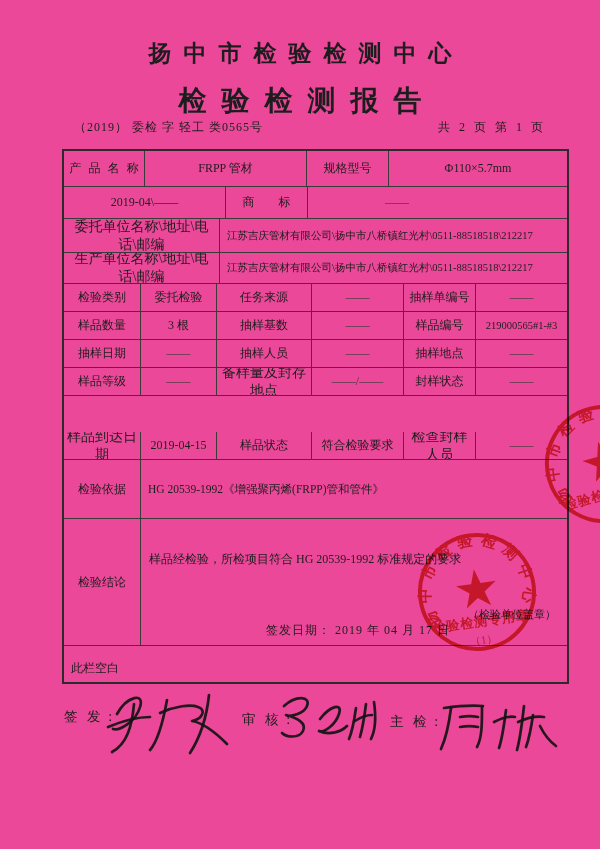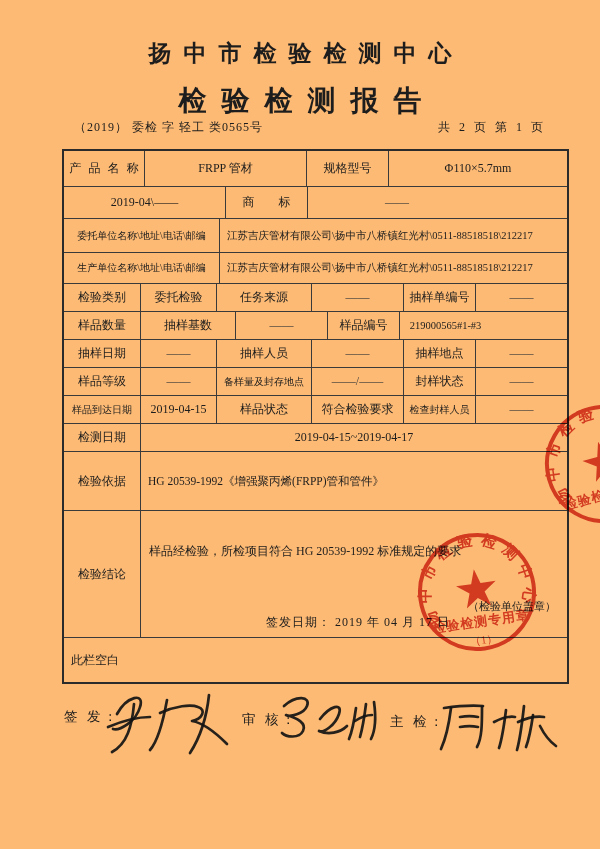--- a/index.html
+++ b/index.html
@@ -1,18 +1,18 @@
 <!DOCTYPE html>
 <html><head>
 <meta charset="utf-8">
 <style>
   html,body { margin:0; padding:0; background:#ffffff; }
   .page {
     position:relative; width:600px; height:849px; overflow:hidden;
-    background:#fdba74; color:#1d1d1d;
+    background:#ec4899; color:#1d1d1d;
     font-family:"Liberation Serif","DejaVu Serif",serif;
   }
   .abs { position:absolute; }
   .org-name {
     top:38px; left:0; width:100%; text-align:center;
     font-size:23px; font-weight:bold; letter-spacing:12px; text-indent:12px;
   }
   .report-title {
     top:82px; left:0; width:100%; text-align:center;
     font-size:28px; font-weight:bold; letter-spacing:15px; text-indent:15px;
@@ -27,21 +27,21 @@
   .row { display:flex; border-bottom:1px solid #3a3a3a; box-sizing:border-box; }
   .row:last-child { border-bottom:none; }
   .cell {
     box-sizing:border-box; border-right:1px solid #3a3a3a;
     display:flex; align-items:center; justify-content:center;
     font-size:12px; text-align:center; padding:1px 3px; overflow:hidden;
   }
   .cell:last-child { border-right:none; }
   .cell.left { justify-content:flex-start; text-align:left; padding-left:7px; }
   .cell.small { font-size:10.5px; }
-  .cell.med { font-size:10px; }
+  .cell.med { font-size:14px; }
   .dash { color:#3c3c3c; }
 
   .concl-cell { position:relative; display:block; }
   .concl-text { position:absolute; left:8px; top:32px; font-size:12px; }
   .seal-note  { position:absolute; left:327px; top:88px; font-size:11px; }
   .issue-line { position:absolute; left:125px; top:103px; font-size:12px; letter-spacing:1px; }
 
   .sign-label { font-size:13.5px; letter-spacing:3px; }
   .sig-svg path { fill:none; stroke:#141414; stroke-width:2.7; stroke-linecap:round; stroke-linejoin:round; opacity:.92; }
 
@@ -92,20 +92,21 @@
       <div class="cell" style="width:77px;">检验类别</div>
       <div class="cell" style="width:76px;">委托检验</div>
       <div class="cell" style="width:95px;">任务来源</div>
       <div class="cell dash" style="width:92px;">——</div>
       <div class="cell" style="width:72px;">抽样单编号</div>
       <div class="cell dash" style="width:91px;">——</div>
     </div>
 
     <div class="row" style="height:28px;">
       <div class="cell" style="width:77px;">样品数量</div>
+      <div class="cell" style="width:76px;">3 根</div>
       <div class="cell" style="width:95px;">抽样基数</div>
       <div class="cell dash" style="width:92px;">——</div>
       <div class="cell" style="width:72px;">样品编号</div>
       <div class="cell small" style="width:91px;">219000565#1-#3</div>
     </div>
 
     <div class="row" style="height:28px;">
       <div class="cell" style="width:77px;">抽样日期</div>
       <div class="cell dash" style="width:76px;">——</div>
       <div class="cell" style="width:95px;">抽样人员</div>
@@ -116,33 +117,29 @@
 
     <div class="row" style="height:28px;">
       <div class="cell" style="width:77px;">样品等级</div>
       <div class="cell dash" style="width:76px;">——</div>
       <div class="cell med" style="width:95px; padding:0 2px;">备样量及封存地点</div>
       <div class="cell dash" style="width:92px;">——/——</div>
       <div class="cell" style="width:72px;">封样状态</div>
       <div class="cell dash" style="width:91px;">——</div>
     </div>
 
-    <div class="row" style="height:28px;">
+    <div class="row" style="height:28px;margin-top:36px;">
       <div class="cell med" style="width:77px; padding:0 1px;">样品到达日期</div>
       <div class="cell" style="width:76px;">2019-04-15</div>
       <div class="cell" style="width:95px;">样品状态</div>
       <div class="cell" style="width:92px;">符合检验要求</div>
       <div class="cell med" style="width:72px; padding:0 1px;">检查封样人员</div>
       <div class="cell dash" style="width:91px;">——</div>
     </div>
 
-    <div class="row" style="height:28px;">
-      <div class="cell" style="width:77px;">检测日期</div>
-      <div class="cell" style="width:426px;">2019-04-15~2019-04-17</div>
-    </div>
 
     <div class="row" style="height:59px;">
       <div class="cell" style="width:77px;">检验依据</div>
       <div class="cell left" style="width:426px; font-size:11.5px;">HG 20539-1992《增强聚丙烯(FRPP)管和管件》</div>
     </div>
 
     <div class="row" style="height:127px;">
       <div class="cell" style="width:77px;">检验结论</div>
       <div class="cell concl-cell" style="width:426px;">
         <div class="concl-text">样品经检验，所检项目符合 HG 20539-1992 标准规定的要求</div>

